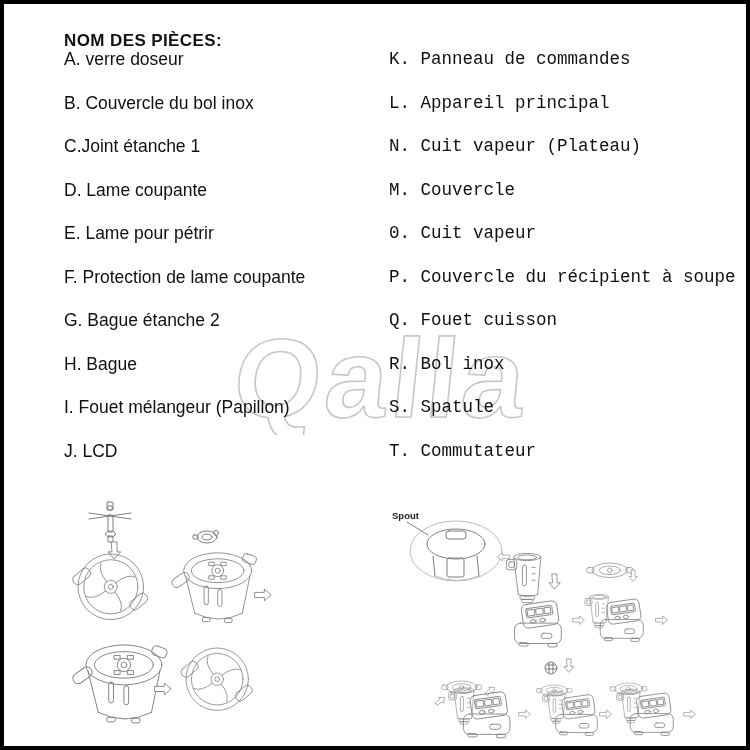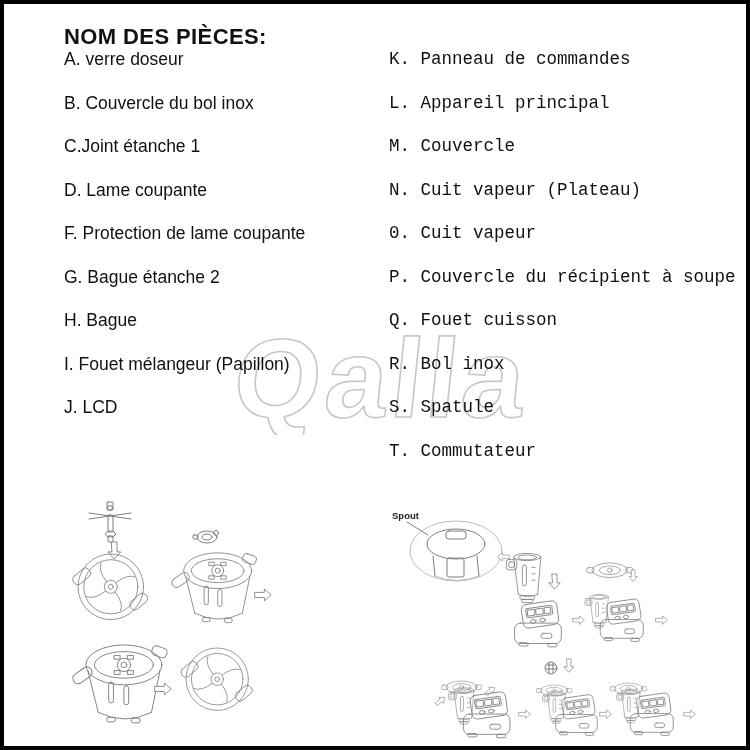--- a/index.html
+++ b/index.html
@@ -7,22 +7,22 @@
     position:relative;
     width:750px;height:750px;
     box-sizing:border-box;
     background:#ffffff;
     border:4px solid #000000;
     overflow:hidden;
     font-family:"Liberation Sans","DejaVu Sans",sans-serif;
     color:#111111;
   }
   .title{
-    position:absolute;left:60px;top:5px;
-    font-size:22px;font-weight:bold;letter-spacing:.4px;
+    position:absolute;left:60px;top:16px;
+    font-size:17px;font-weight:bold;letter-spacing:.4px;
     white-space:nowrap;
   }
   .col{position:absolute;top:45px;display:flex;flex-direction:column;}
   .col-left{left:60px;}
   .col-right{left:385px;font-family:Liberation Mono, monospace;}
   .part-item{
     height:20px;line-height:20px;margin-bottom:23.5px;
     font-size:17.5px;white-space:nowrap;
   }
   .watermark{position:absolute;left:226px;top:323px;width:320px;height:108px;pointer-events:none;}
@@ -159,32 +159,33 @@
     </svg>
   </div>
 
   <h1 class="title">NOM DES PIÈCES:</h1>
 
   <div class="col col-left">
     <div class="part-item">A. verre doseur</div>
     <div class="part-item">B. Couvercle du bol inox</div>
     <div class="part-item">C.Joint étanche 1</div>
     <div class="part-item">D. Lame coupante</div>
+    <div class="part-item">E. Lame pour pétrir</div>
     <div class="part-item">F. Protection de lame coupante</div>
     <div class="part-item">G. Bague étanche 2</div>
     <div class="part-item">H. Bague</div>
     <div class="part-item">I. Fouet mélangeur (Papillon)</div>
     <div class="part-item">J. LCD</div>
   </div>
 
   <div class="col col-right">
     <div class="part-item">K. Panneau de commandes</div>
     <div class="part-item">L. Appareil principal</div>
+    <div class="part-item">N. Cuit vapeur (Plateau)</div>
     <div class="part-item">M. Couvercle</div>
-    <div class="part-item">N. Cuit vapeur (Plateau)</div>
     <div class="part-item">0. Cuit vapeur</div>
     <div class="part-item">P. Couvercle du récipient à soupe</div>
     <div class="part-item">Q. Fouet cuisson</div>
     <div class="part-item">R. Bol inox</div>
     <div class="part-item">S. Spatule</div>
     <div class="part-item">T. Commutateur</div>
   </div>
 
   <div class="diagram diagram-left">
     <svg class="lineart" width="300" height="262" viewBox="0 0 300 262">

